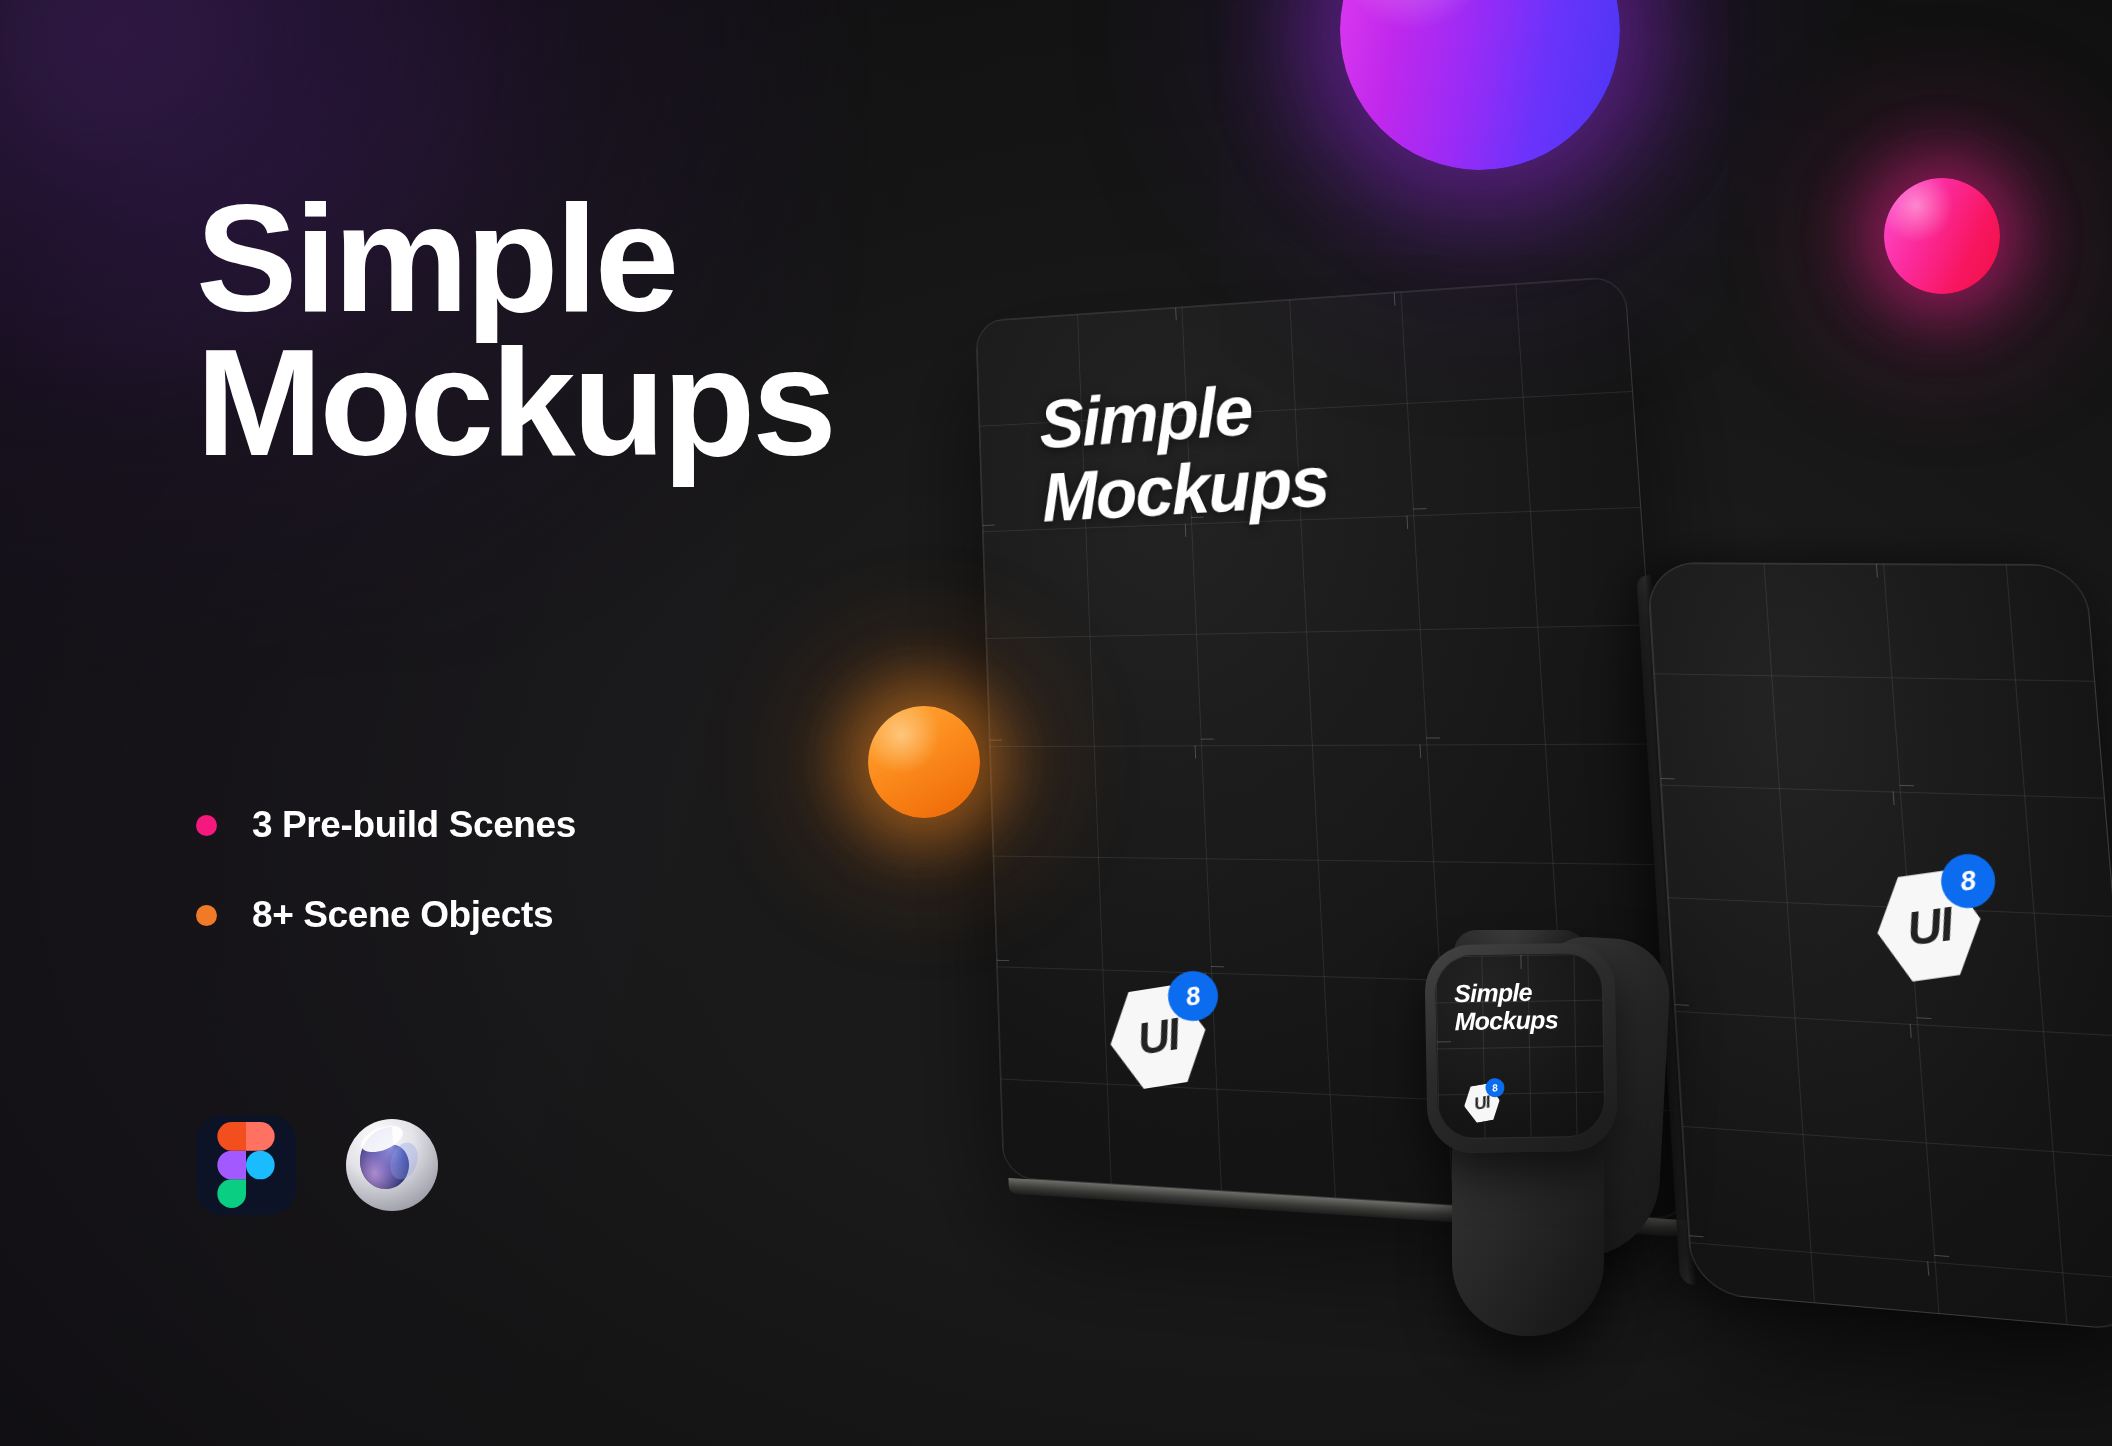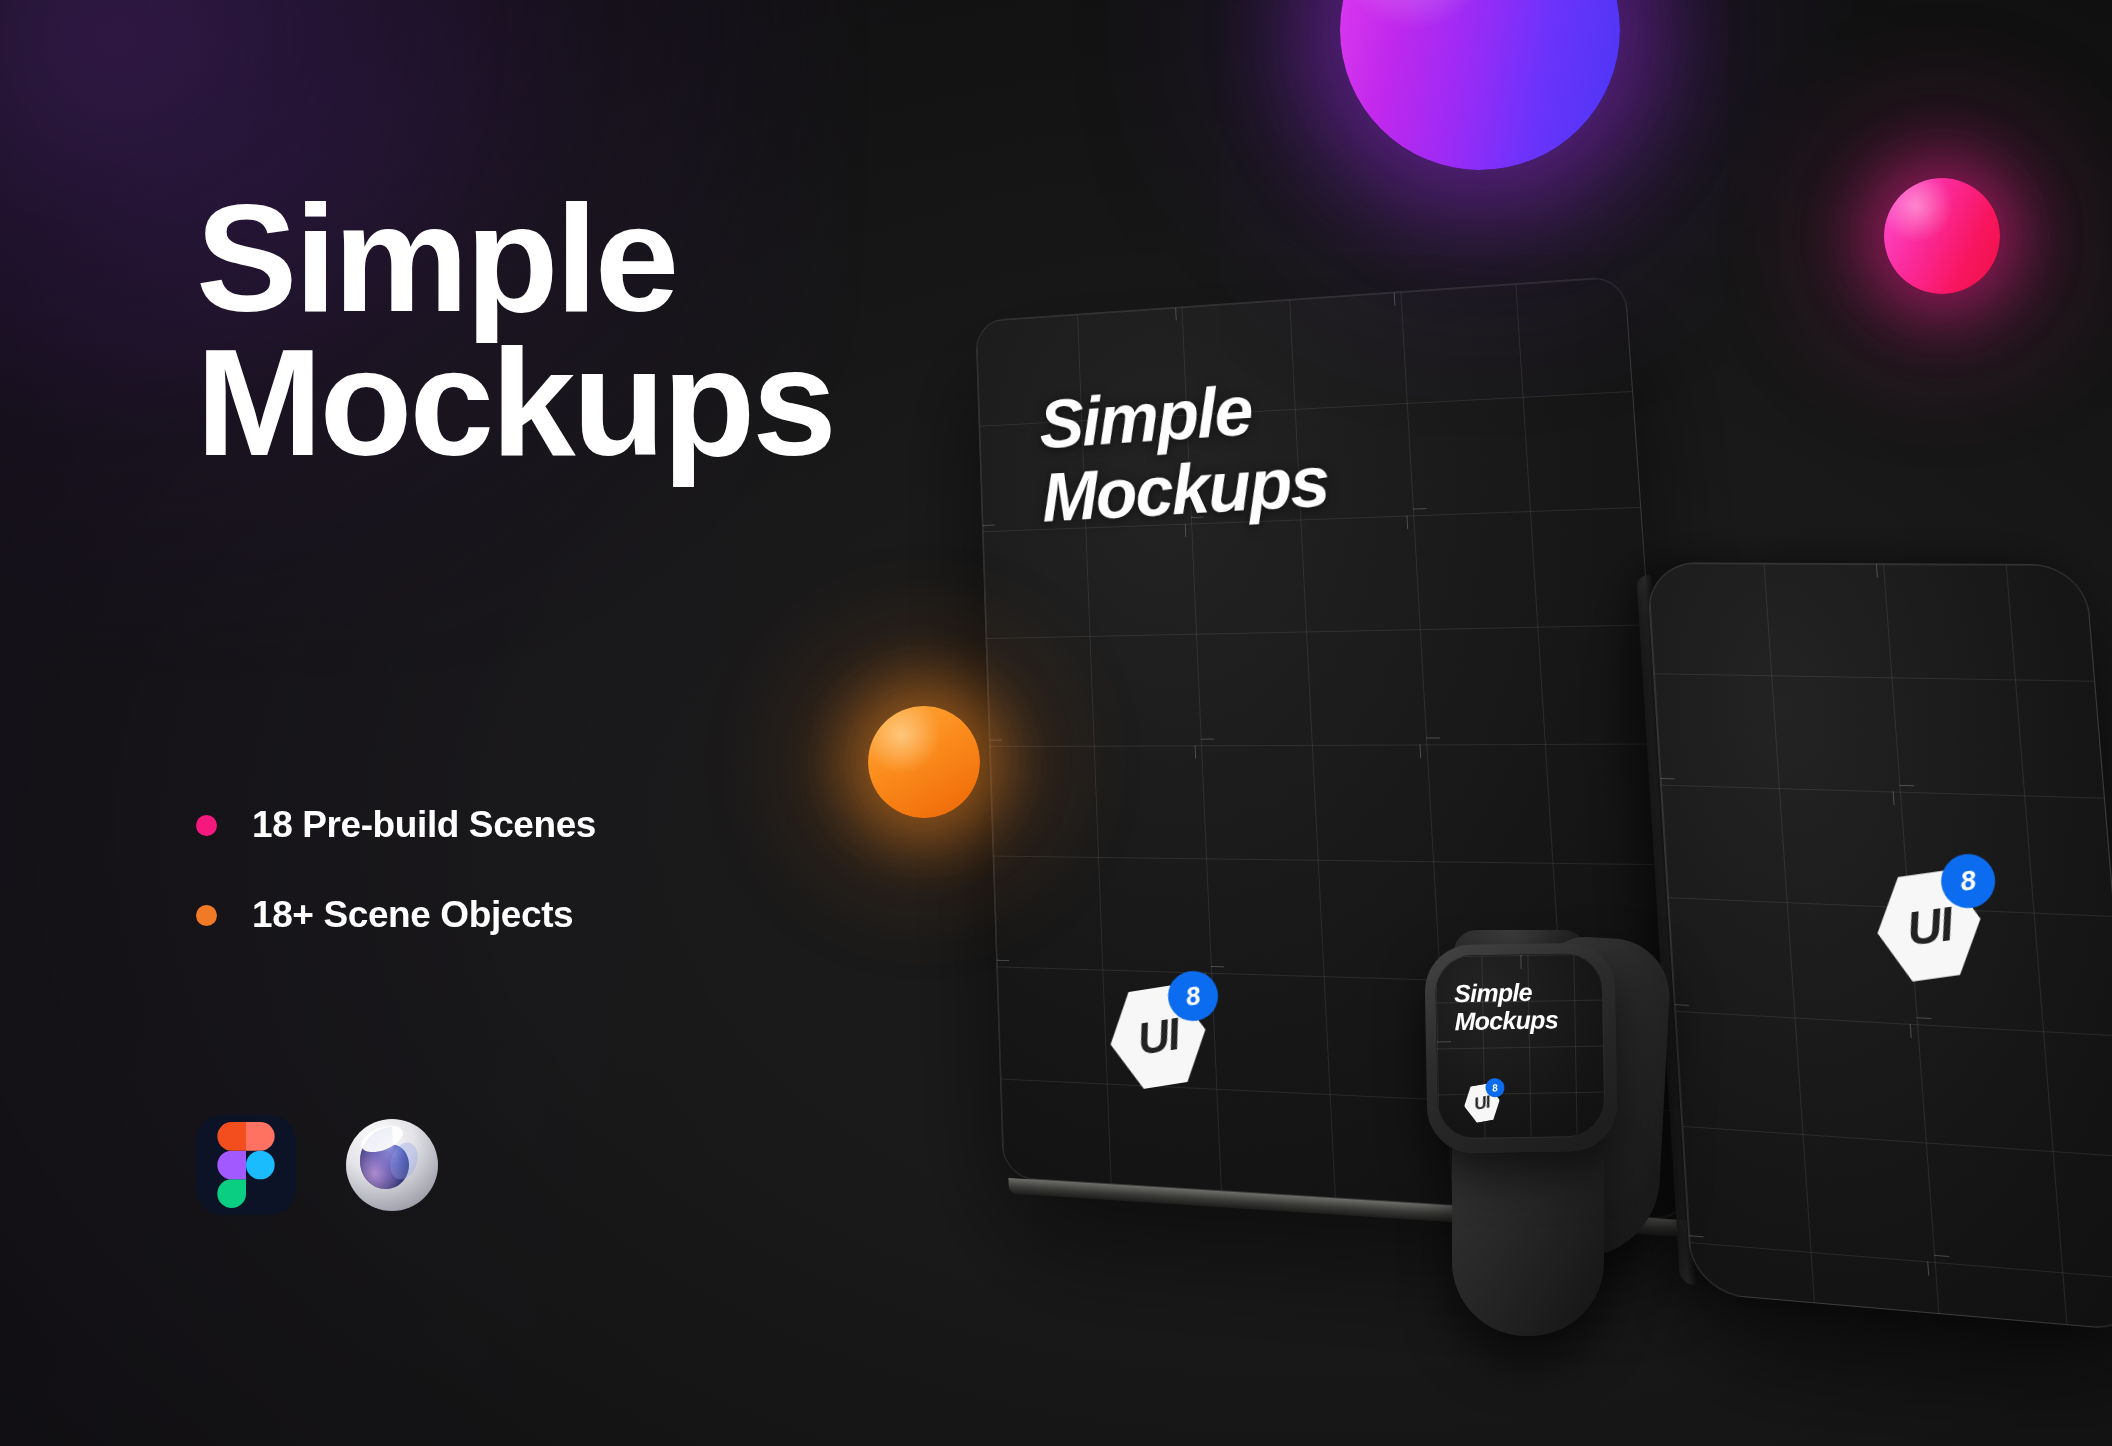--- a/index.html
+++ b/index.html
@@ -333,25 +333,25 @@
 <div class="sphere sphere-orange"></div>
 
 <div class="left-col">
 
   <h1 class="headline">Simple
 Mockups</h1>
 
   <ul class="features">
     <li class="feature">
       <span class="bullet" style="background:#f5197e"></span>
-      <span class="feature-text">18 Pre-build Scenes</span>
+      <span class="feature-text">3 Pre-build Scenes</span>
     </li>
     <li class="feature">
       <span class="bullet" style="background:#f07a26"></span>
-      <span class="feature-text">18+ Scene Objects</span>
+      <span class="feature-text">8+ Scene Objects</span>
     </li>
   </ul>
 
   <div class="logos">
     <div class="logo-figma">
       <svg width="58" height="86" viewBox="0 0 38 57">
         <path d="M9.5 57a9.5 9.5 0 0 0 9.5-9.5V38H9.5a9.5 9.5 0 0 0 0 19z" fill="#0acf83"></path>
         <path d="M0 28.5A9.5 9.5 0 0 1 9.5 19H19v19H9.5A9.5 9.5 0 0 1 0 28.5z" fill="#a259ff"></path>
         <path d="M0 9.5A9.5 9.5 0 0 1 9.5 0H19v19H9.5A9.5 9.5 0 0 1 0 9.5z" fill="#f24e1e"></path>
         <path d="M19 0h9.5a9.5 9.5 0 0 1 0 19H19V0z" fill="#ff7262"></path>

